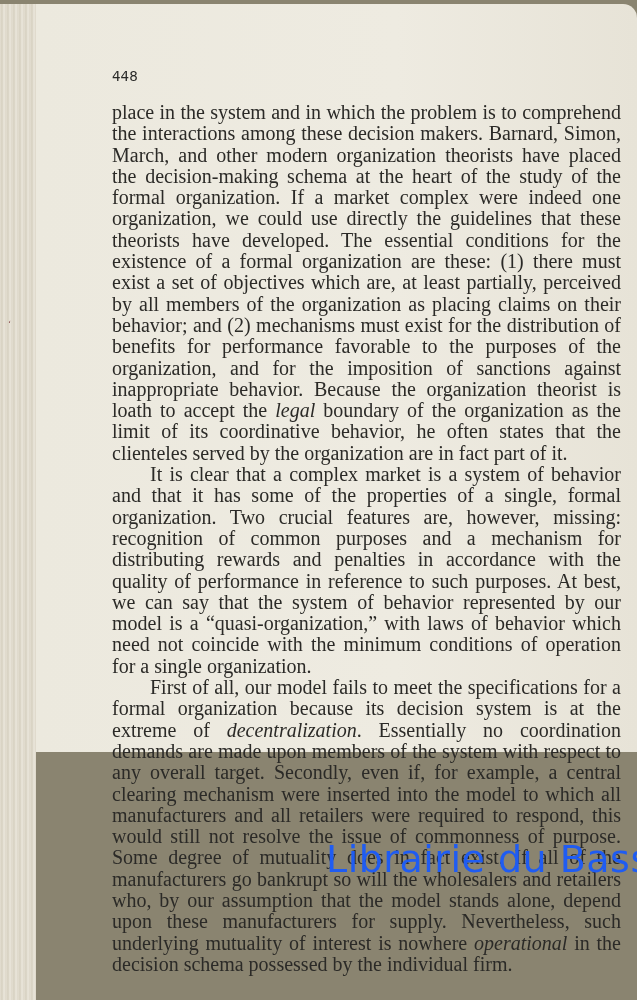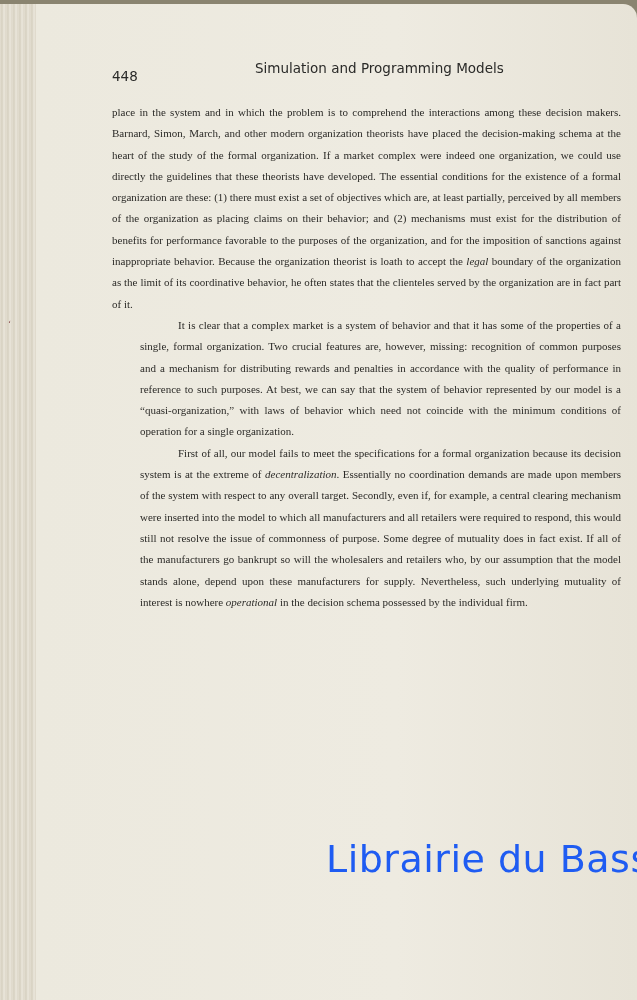--- a/index.html
+++ b/index.html
@@ -6,63 +6,62 @@
   body {
     width: 637px; height: 1000px; overflow: hidden;
     background: #8a8470; position: relative;
     font-family: "DejaVu Serif", serif;
   }
   .page-edges {
     position: absolute; left: 0; top: 4px; width: 36px; height: 996px;
     background: repeating-linear-gradient(90deg, #e4dfd2 0px, #d6d0c0 2px, #ebe7dc 4px, #dcd6c8 6px);
   }
   .page {
-    position: absolute; left: 36px; top: 4px; width: 601px; height: 996px;
+    position: absolute; left: 36px; top: 4px; width: 601px; height: 748px;
     background: linear-gradient(90deg, #ece9de 0%, #eeebe1 60%, #e7e3d7 100%);
     border-top-right-radius: 14px;
   }
   .header {
     position: absolute; top: 56px; left: 0; width: 100%; height: 22px;
   }
   .page-number {
     position: absolute; left: 76px; top: 8px;
     font-family: "DejaVu Sans", sans-serif; font-size: 13.5px; color: #2a2a28;
   }
   .running-head {
     position: absolute; left: 219px; top: 0px;
     font-family: "DejaVu Sans", sans-serif; font-size: 13.5px; color: #2a2a28;
   }
   .body-text {
     position: absolute; left: 76px; top: 98px; width: 509px;
-    font-family: "Liberation Serif", serif; font-size: 11px;
+    font-family: "Liberation Serif", serif; font-size: 20px;
     line-height: 21.3px; color: #2b2a27; text-align: justify;
   }
   .para { margin: 0; }
-  .para.indent { text-indent: 38px; margin-left: 28px; }
+  .para.indent { text-indent: 38px; }
   .para span.i { font-style: italic; }
   .watermark {
     position: absolute; left: 290px; top: 833px;
     font-family: "DejaVu Sans", sans-serif; font-size: 38px;
     color: #1f5cf2; letter-spacing: 0.5px; white-space: nowrap;
   }
   .margin-mark {
     position: absolute; left: 8px; top: 320px; width: 10px; height: 8px;
     color: #8a4a4a; font-size: 9px;
   }
 </style>
 </head>
 <body>
 
 <div class="page-edges"></div>
 <div class="margin-mark">‘</div>
 
 <div class="page">
   <div class="header">
     <span class="page-number">448</span>
-    <span class="running-head">Simulation and Programming Models</span>
   </div>
 
   <div class="body-text">
     <p class="para">place in the system and in which the problem is to comprehend the interactions among these decision makers. Barnard, Simon, March, and other modern organization theorists have placed the decision-making schema at the heart of the study of the formal organization. If a market complex were indeed one organization, we could use directly the guidelines that these theorists have developed. The essential conditions for the existence of a formal organization are these: (1) there must exist a set of objectives which are, at least partially, perceived by all members of the organization as placing claims on their behavior; and (2) mechanisms must exist for the distribution of benefits for performance favorable to the purposes of the organization, and for the imposition of sanctions against inappropriate behavior. Because the organization theorist is loath to accept the <span class="i">legal</span> boundary of the organization as the limit of its coordinative behavior, he often states that the clienteles served by the organization are in fact part of it.</p>
     <p class="para indent">It is clear that a complex market is a system of behavior and that it has some of the properties of a single, formal organization. Two crucial features are, however, missing: recognition of common purposes and a mechanism for distributing rewards and penalties in accordance with the quality of performance in reference to such purposes. At best, we can say that the system of behavior represented by our model is a “quasi-organization,” with laws of behavior which need not coincide with the minimum conditions of operation for a single organization.</p>
     <p class="para indent">First of all, our model fails to meet the specifications for a formal organization because its decision system is at the extreme of <span class="i">decentralization</span>. Essentially no coordination demands are made upon members of the system with respect to any overall target. Secondly, even if, for example, a central clearing mechanism were inserted into the model to which all manufacturers and all retailers were required to respond, this would still not resolve the issue of commonness of purpose. Some degree of mutuality does in fact exist. If all of the manufacturers go bankrupt so will the wholesalers and retailers who, by our assumption that the model stands alone, depend upon these manufacturers for supply. Nevertheless, such underlying mutuality of interest is nowhere <span class="i">operational</span> in the decision schema possessed by the individual firm.</p>
   </div>
 
   <div class="watermark">Librairie du Bassin</div>
 </div>

